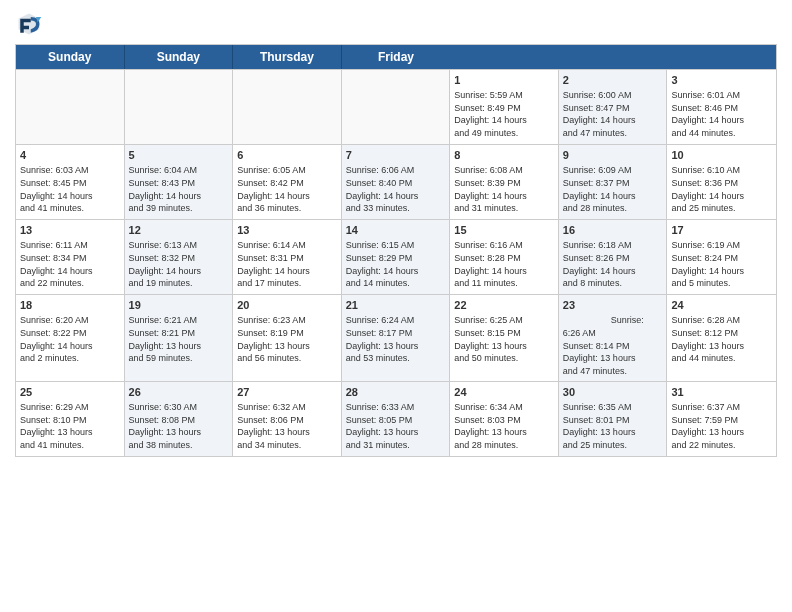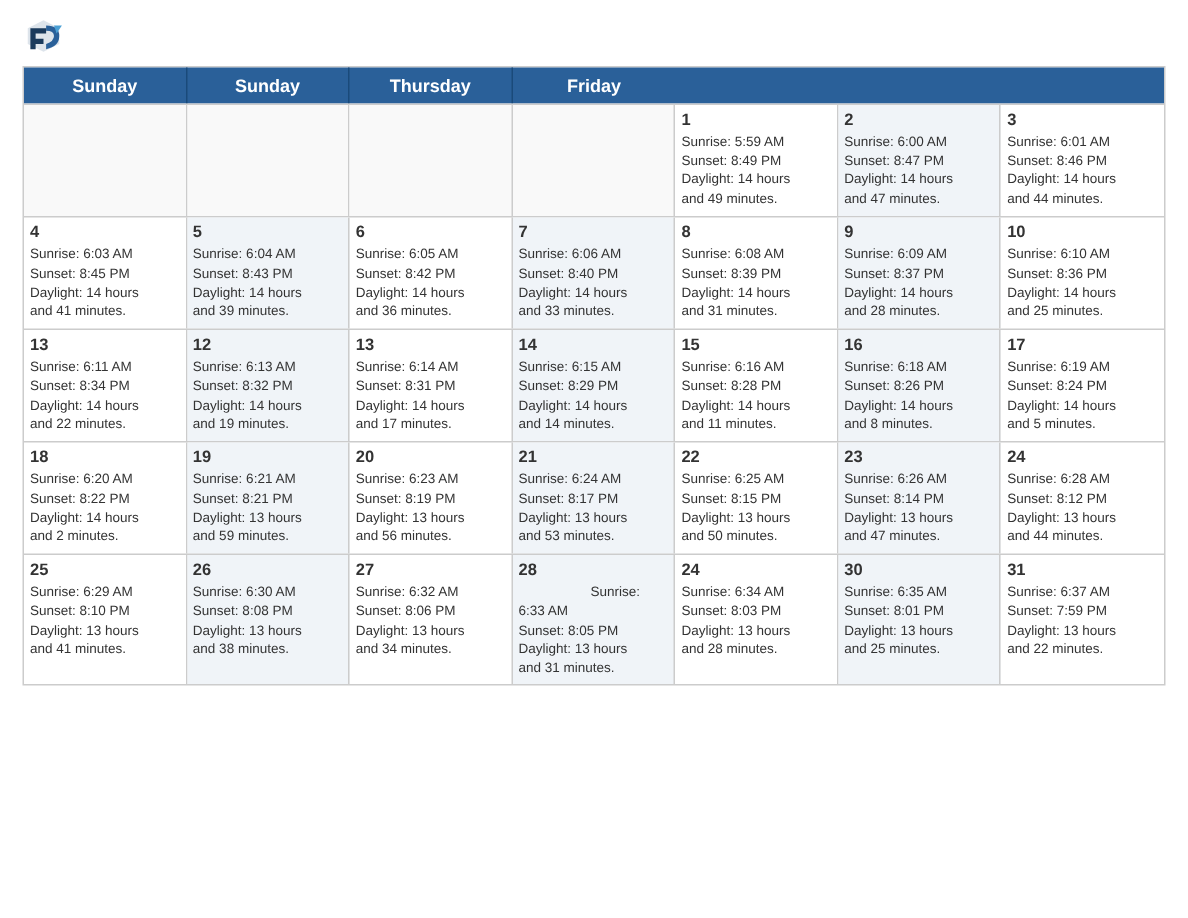--- a/index.html
+++ b/index.html
@@ -234,21 +234,21 @@
 Daylight: 13 hours
 and 56 minutes.</span></div>
           <div class="cal-cell shaded"><span class="day-num">21</span><span class="cell-text" style="white-space: pre-line;">Sunrise: 6:24 AM
 Sunset: 8:17 PM
 Daylight: 13 hours
 and 53 minutes.</span></div>
           <div class="cal-cell"><span class="day-num">22</span><span class="cell-text" style="white-space: pre-line;">Sunrise: 6:25 AM
 Sunset: 8:15 PM
 Daylight: 13 hours
 and 50 minutes.</span></div>
-          <div class="cal-cell shaded"><span class="day-num">23</span><span class="cell-text" style="white-space: pre-line;">Sunrise: 6:26 AM
+          <div class="cal-cell shaded"><span class="day-num">23</span><span class="cell-text" style="white-space: pre-line; margin-left: 48px;">Sunrise: 6:26 AM
 Sunset: 8:14 PM
 Daylight: 13 hours
 and 47 minutes.</span></div>
           <div class="cal-cell"><span class="day-num">24</span><span class="cell-text" style="white-space: pre-line;">Sunrise: 6:28 AM
 Sunset: 8:12 PM
 Daylight: 13 hours
 and 44 minutes.</span></div>
         </div>
         <div class="cal-row">
           <div class="cal-cell"><span class="day-num">25</span><span class="cell-text" style="white-space: pre-line; text-align: right;">Sunrise: 6:29 AM
@@ -256,21 +256,21 @@
 Daylight: 13 hours
 and 41 minutes.</span></div>
           <div class="cal-cell shaded"><span class="day-num">26</span><span class="cell-text" style="white-space: pre-line;">Sunrise: 6:30 AM
 Sunset: 8:08 PM
 Daylight: 13 hours
 and 38 minutes.</span></div>
           <div class="cal-cell"><span class="day-num">27</span><span class="cell-text" style="white-space: pre-line;">Sunrise: 6:32 AM
 Sunset: 8:06 PM
 Daylight: 13 hours
 and 34 minutes.</span></div>
-          <div class="cal-cell shaded"><span class="day-num">28</span><span class="cell-text" style="white-space: pre-line; margin-left: 48px;">Sunrise: 6:33 AM
+          <div class="cal-cell shaded"><span class="day-num">28</span><span class="cell-text" style="white-space: pre-line;">Sunrise: 6:33 AM
 Sunset: 8:05 PM
 Daylight: 13 hours
 and 31 minutes.</span></div>
           <div class="cal-cell"><span class="day-num">24</span><span class="cell-text" style="white-space: pre-line;">Sunrise: 6:34 AM
 Sunset: 8:03 PM
 Daylight: 13 hours
 and 28 minutes.</span></div>
           <div class="cal-cell shaded"><span class="day-num">30</span><span class="cell-text" style="white-space: pre-line;">Sunrise: 6:35 AM
 Sunset: 8:01 PM
 Daylight: 13 hours

